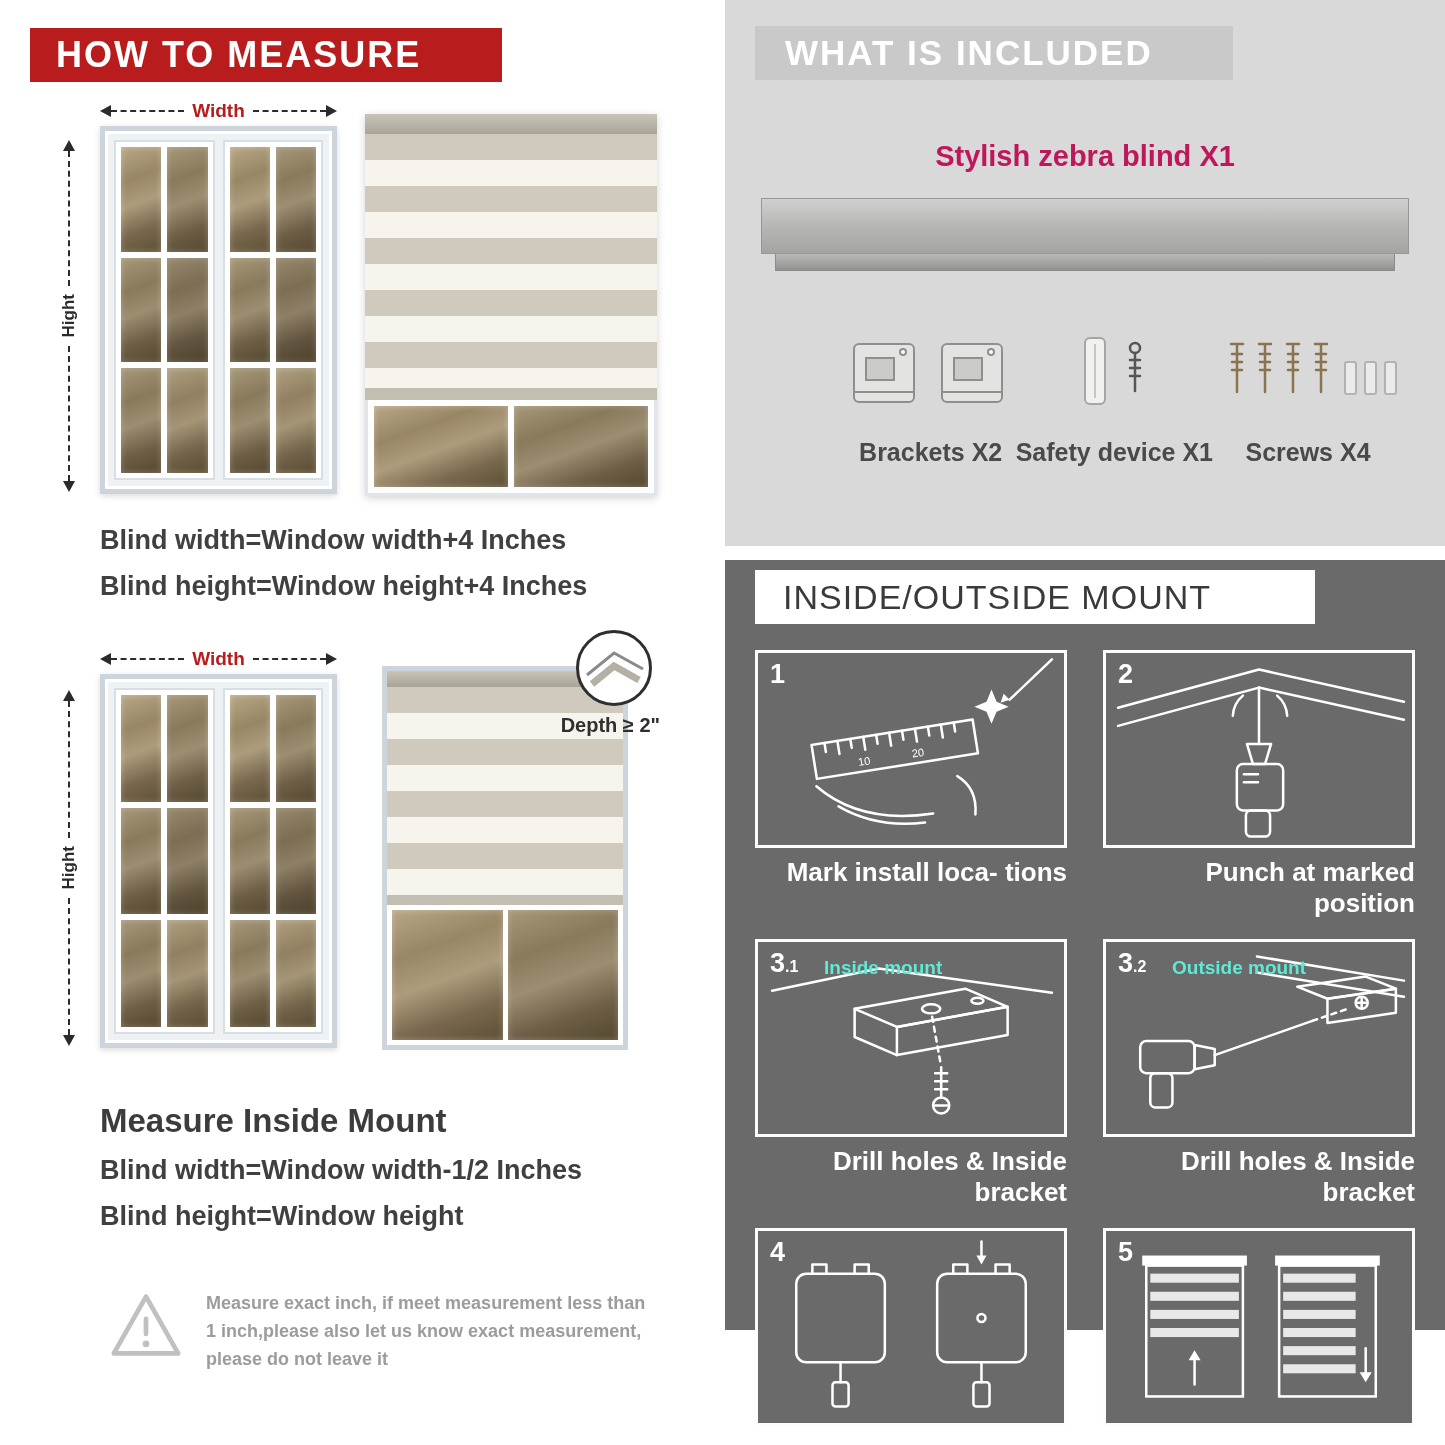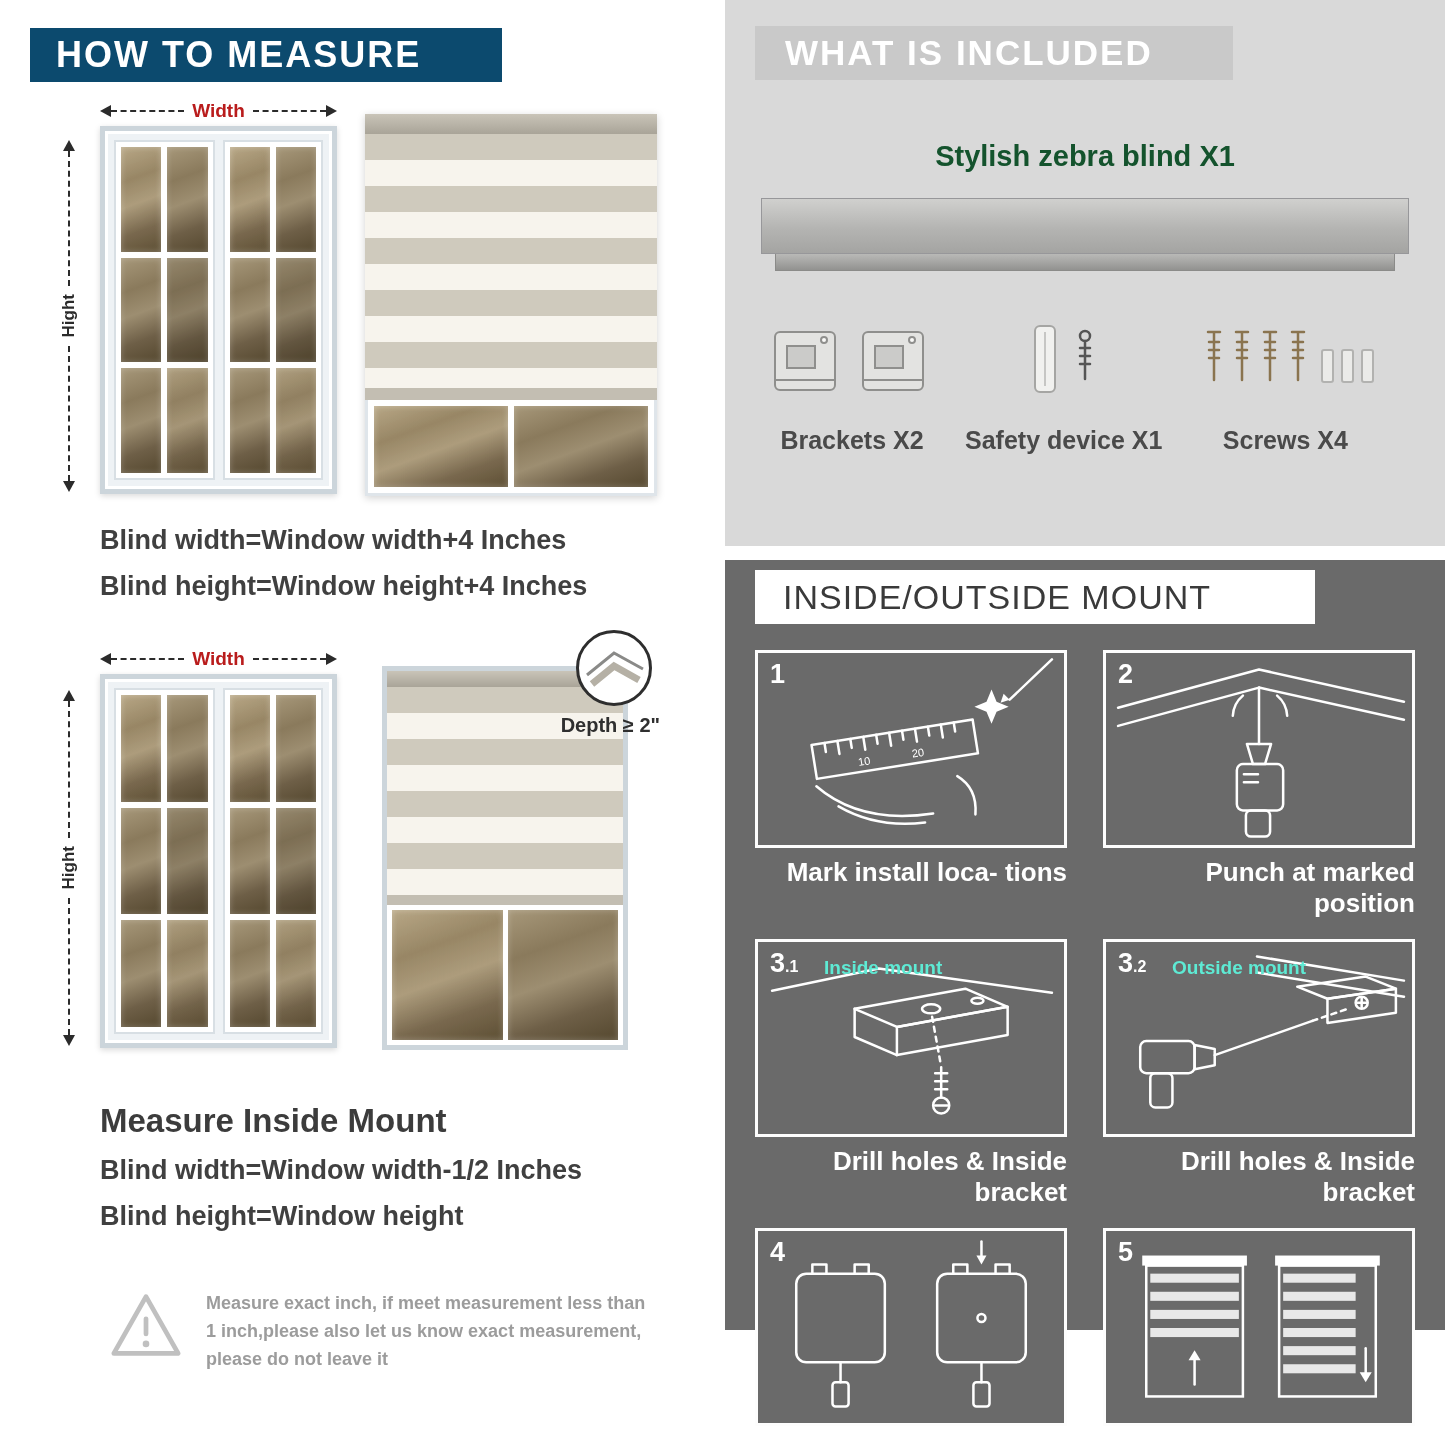--- a/index.html
+++ b/index.html
@@ -1,21 +1,21 @@
 <!DOCTYPE html>
 <html><head>
 <meta charset="utf-8">
 <style>
   * { margin:0; padding:0; box-sizing:border-box; }
   html,body { width:1445px; height:1445px; background:#fff; font-family:"Liberation Sans", sans-serif; }
   .page { position:relative; width:1445px; height:1445px; overflow:hidden; background:#fff; }
 
   
   .left-col { position:absolute; left:30px; top:0; width:682px; height:1445px; }
-  .banner-gray { margin-top:28px; width:472px; height:54px; background:#0c4a6e; color:#fff;
+  .banner-gray { margin-top:28px; width:472px; height:54px; background:#b91c1c; color:#fff;
                  font-size:36px; font-weight:bold; letter-spacing:2px; line-height:54px; padding-left:26px; }
 
   .fig { position:relative; }
   .fig1 { height:412px; margin-top:16px; }
   .fig2 { height:438px; margin-top:42px; }
 
   
   .harrow { position:absolute; display:flex; align-items:center; height:14px; }
   .varrow { position:absolute; display:flex; flex-direction:column; align-items:center; width:14px; }
   .tri { width:0; height:0; flex:0 0 auto; }
@@ -51,25 +51,25 @@
 
   .note { margin:58px 0 0 78px; width:560px; display:flex; gap:22px; align-items:flex-start; }
   .note-text { font-size:18px; font-weight:bold; color:#9c9c9c; line-height:1.55; width:440px; }
 
   
   .right-col { position:absolute; left:725px; top:0; width:720px; height:1330px; }
 
   .included { position:absolute; left:0; top:0; right:0; height:546px; background:#d9d9d9; }
   .banner-included { position:absolute; left:30px; top:26px; width:478px; height:54px; background:#c9c9c9; color:#fff;
                      font-size:35px; font-weight:bold; letter-spacing:2px; line-height:54px; padding-left:30px; }
-  .blind-label { position:absolute; left:0; right:0; top:140px; text-align:center; font-size:29px; font-weight:bold; color:#14532d; }
+  .blind-label { position:absolute; left:0; right:0; top:140px; text-align:center; font-size:29px; font-weight:bold; color:#be185d; }
   .headrail { position:absolute; left:36px; right:36px; top:198px; }
   .hr-main { height:56px; background:linear-gradient(180deg,#d0d0ce 0%,#b4b4b2 55%,#a4a4a2 100%); border:1px solid #97979a; }
   .hr-valance { height:17px; margin:0 14px; background:linear-gradient(180deg,#b9b9b7,#929290); border:1px solid #8b8b89; border-top:0; }
-  .inc-items { position:absolute; left:42px; right:42px; top:320px; display:flex; justify-content:flex-start; align-items:flex-end;gap:28px; }
+  .inc-items { position:absolute; left:42px; right:42px; top:332px; display:flex; justify-content:flex-end; align-items:flex-end; }
   .inc-item { display:flex; flex-direction:column; align-items:center; gap:20px; }
   .inc-label { font-size:25px; font-weight:bold; color:#4a4a4a; white-space:nowrap; }
 
   .mount { position:absolute; left:0; right:0; top:560px; bottom:0; background:#6a6a6a; }
   .banner-mount { position:absolute; left:30px; top:10px; width:560px; height:54px; background:#fff; color:#3a3a3a;
                   font-size:34px; font-weight:normal; letter-spacing:1px; line-height:54px; padding-left:28px; }
   .mount-grid { position:absolute; left:30px; right:30px; top:90px; display:grid; grid-template-columns:1fr 1fr; column-gap:36px; row-gap:20px; }
   .panel { height:198px; border:3px solid #fdfdfd; position:relative; background:#6a6a6a; }
   .panel svg { position:absolute; inset:0; width:100%; height:100%; }
   .step-num { position:absolute; top:6px; left:12px; font-size:27px; font-weight:bold; color:#fff; z-index:2; }

